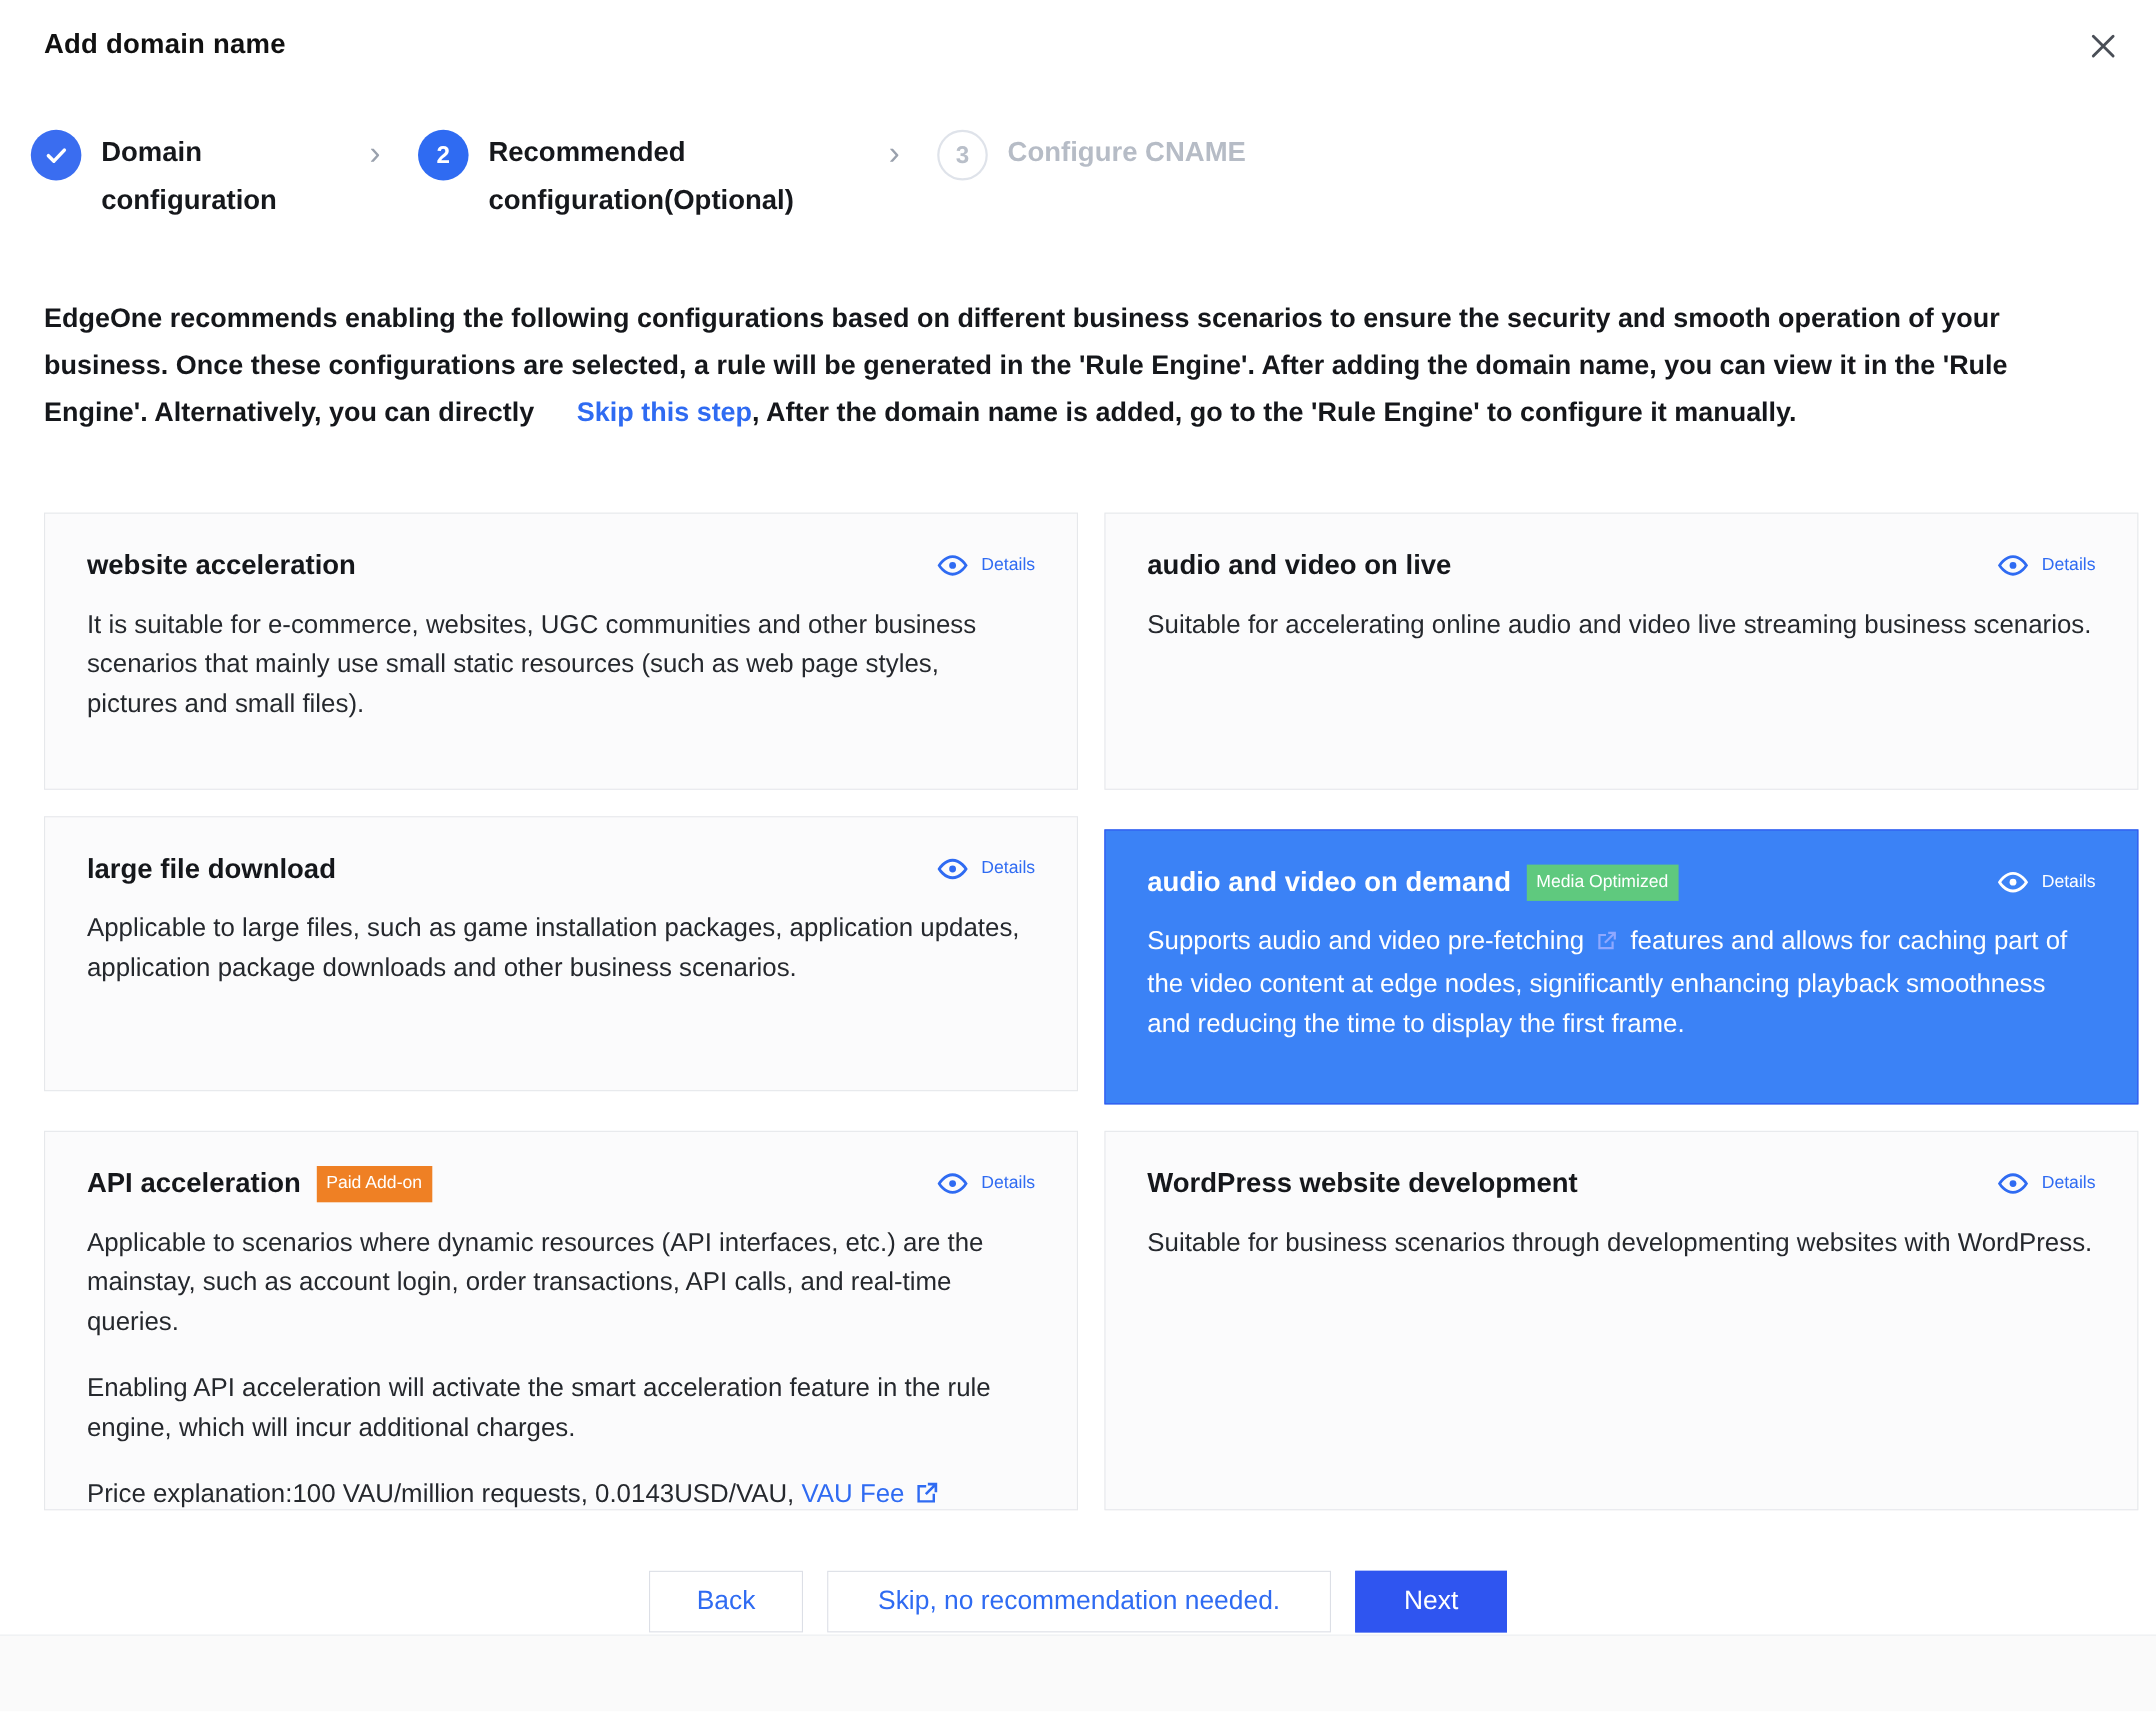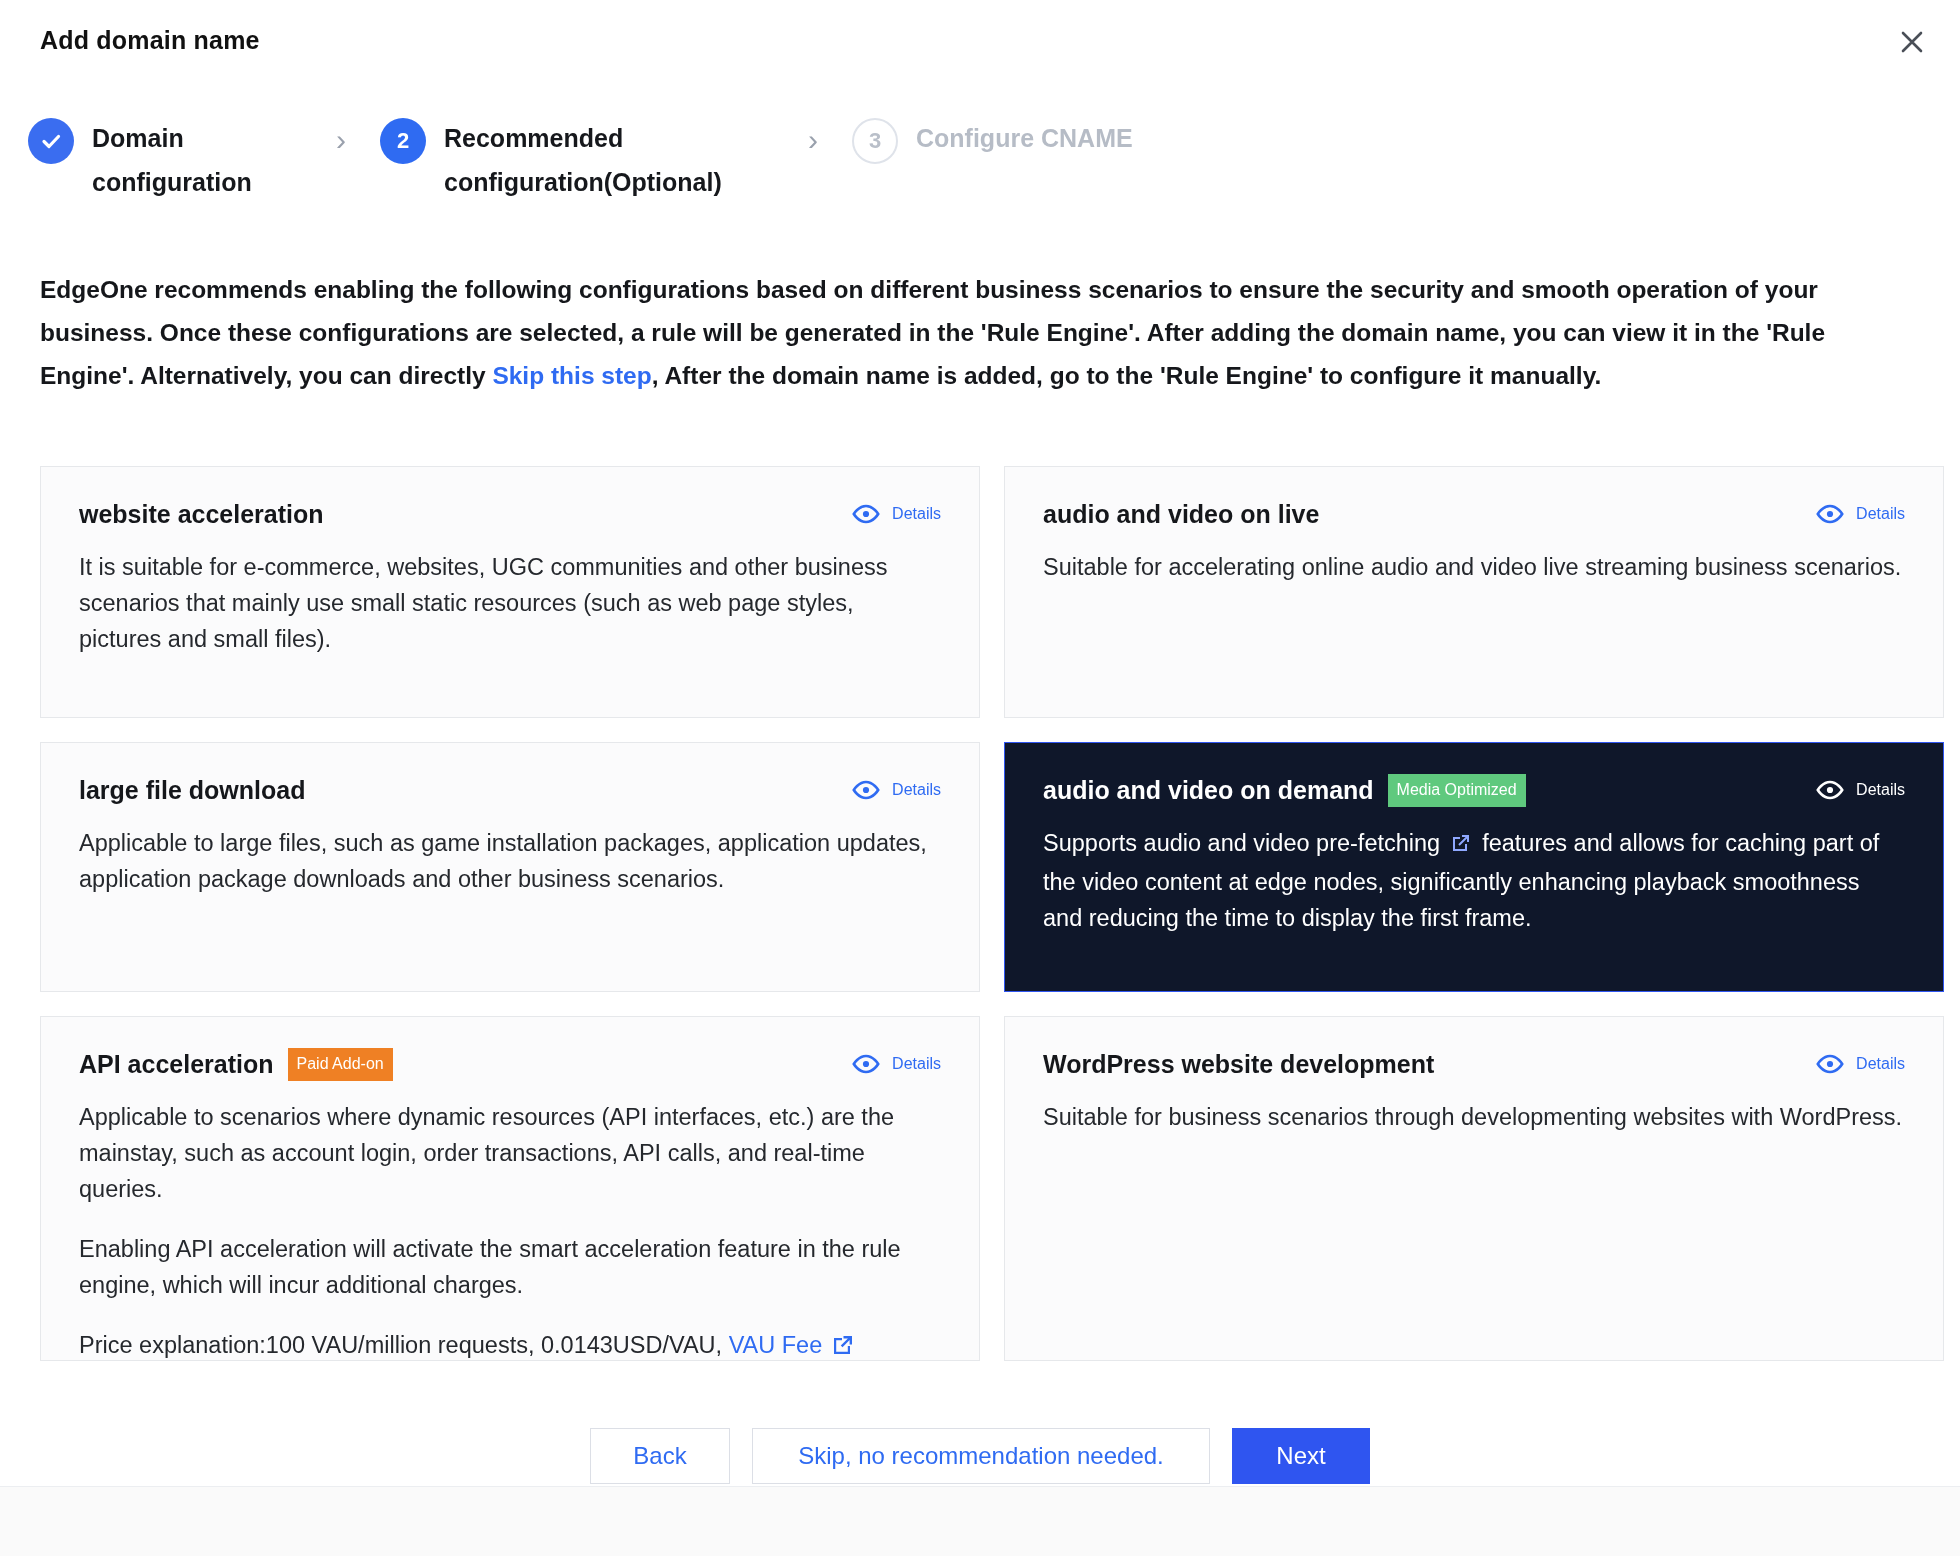--- a/index.html
+++ b/index.html
@@ -46,21 +46,21 @@
     margin: 0 34px 0 34px; font-weight: 400; user-select:none;
   }
   .step1 .step-label { width: 210px; }
   .step2 .step-label { width: 330px; }
 
   
   .intro {
     position: absolute; left: 40px; top: 268px; width: 1884px;
     font-size: 24.5px; font-weight: bold; line-height: 43px; color:#15171b;
   }
-  .intro a { color:#2f6bf2; text-decoration: none; cursor: pointer; }
+  .intro a { color:#2f6bf2; text-decoration: none; cursor: pointer; margin-left: 32px; }
 
   
   .grid {
     position: absolute; left: 40px; top: 466px;
     width: 1884px;
     display: grid;
     grid-template-columns: 940px 940px;
     column-gap: 24px;
     row-gap: 24px;
   }
@@ -68,23 +68,24 @@
     border: 1px solid #e6e8eb;
     background: #fbfbfc;
     padding: 30px 38px 30px 38px;
     position: relative;
     cursor: pointer;
   }
   .card.r1 { height: 252px; }
   .card.r2 { height: 250px; }
   .card.r3 { height: 345px; }
   .card.selected {
-    background: #0f172a;
+    background: #3b82f6;
     border-color: #2f55f0;
     color:#fff;
+    margin-top:12px;
   }
   .card-head { display:flex; align-items:center; }
   .card-title {
     font-size: 25px; font-weight: bold; color:#15171b; line-height: 34px;
   }
   .card.selected .card-title { color:#fff; }
   .badge {
     display:inline-block; margin-left: 14px; padding: 4px 9px 5px 9px;
     font-size: 16px; line-height: 24px; color:#fff; font-weight: 400;
     white-space: nowrap;

